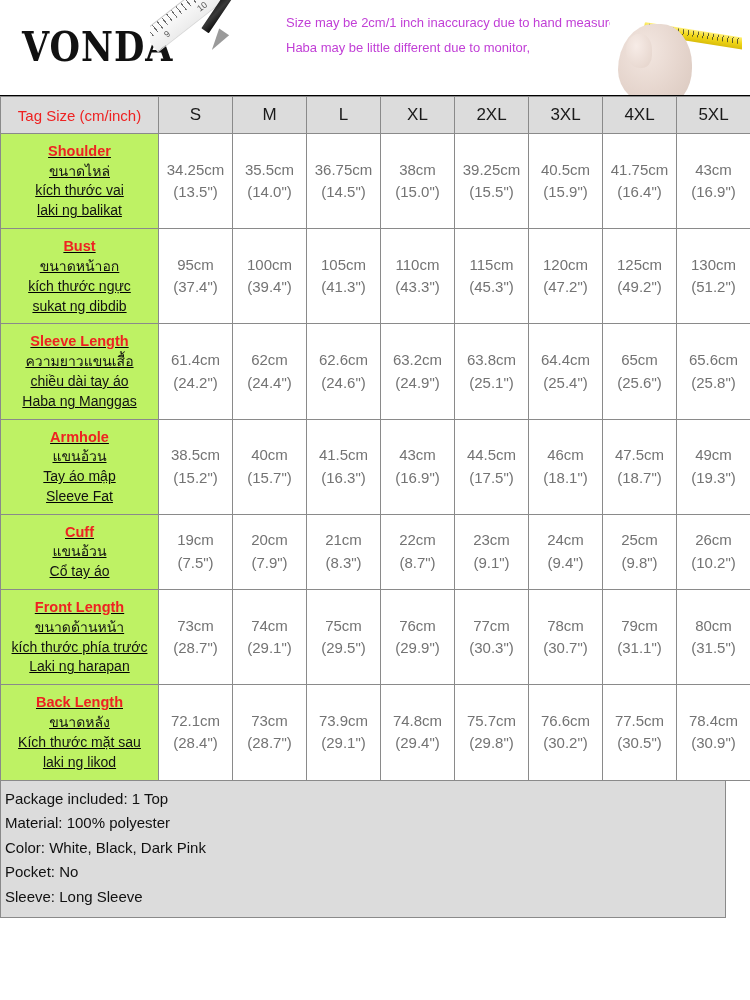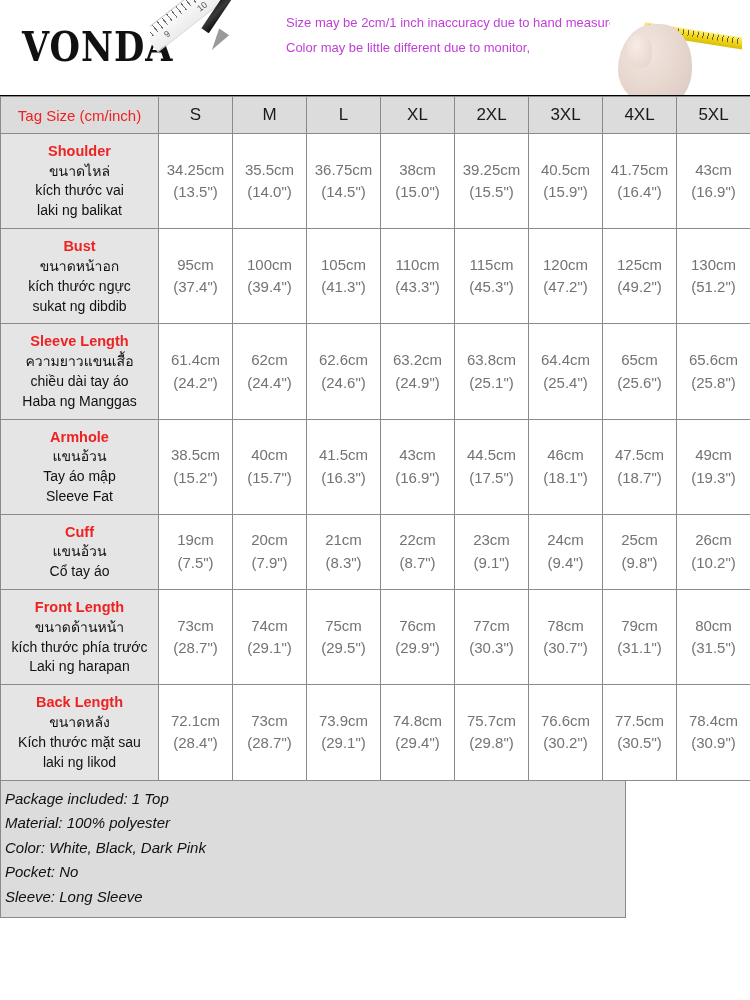--- a/index.html
+++ b/index.html
@@ -135,23 +135,24 @@
     font-size: 17px;
     color: #1a1a1a;
   }
   th.hdr-label {
     color: #ee2222;
     font-size: 15px;
     font-weight: 700;
   }
 
   td.label-cell {
-    background: #e5e5e5;
+    background: #bef264;
     padding: 7px 4px;
     line-height: 1.42;
+    text-decoration: underline;
   }
   .lbl-en {
     color: #ee2222;
     font-size: 14.5px;
     font-weight: 700;
     display: block;
   }
   .lbl-tr {
     color: #111;
     font-size: 14px;
@@ -164,26 +165,25 @@
     font-size: 15px;
     color: #737373;
     line-height: 1.5;
     padding: 6px 1px;
   }
   .v-cm { display: block; }
   .v-in { display: block; }
 
   
   .footer {
-    width: 626px;
+    width: 726px;
     background: #dcdcdc;
     border: 1px solid #8a8a8a;
     border-top: none;
     padding: 6px 4px 8px 4px;
-    font-style: italic;
   }
   .footer-line {
     font-size: 15px;
     color: #111;
     line-height: 24.5px;
     white-space: nowrap;
   }
 </style>
 </head>
 <body>
@@ -198,21 +198,21 @@
       <div class="ruler-num" style="left:16px">9</div>
       <div class="ruler-num" style="left:58px">10</div>
 
     </div>
     <div class="pen-nib"></div>
     <div class="pen-body"></div>
   </div>
 
   <div class="notice">
     <div class="notice-line">Size may be 2cm/1 inch inaccuracy due to hand measure,</div>
-    <div class="notice-line">Color may be little different due to monitor,</div>
+    <div class="notice-line">Haba may be little different due to monitor,</div>
   </div>
 
   <div class="hand-photo">
     <div class="tape">
       <div class="tape-ticks"></div>
     </div>
     <div class="hand-shape"></div>
     <div class="thumb-shape"></div>
   </div>
 </div>

